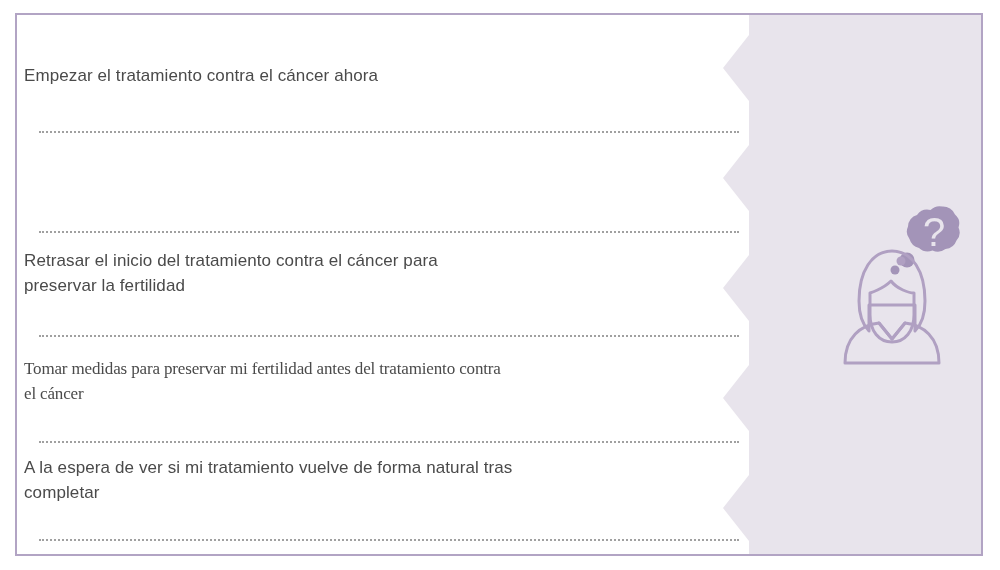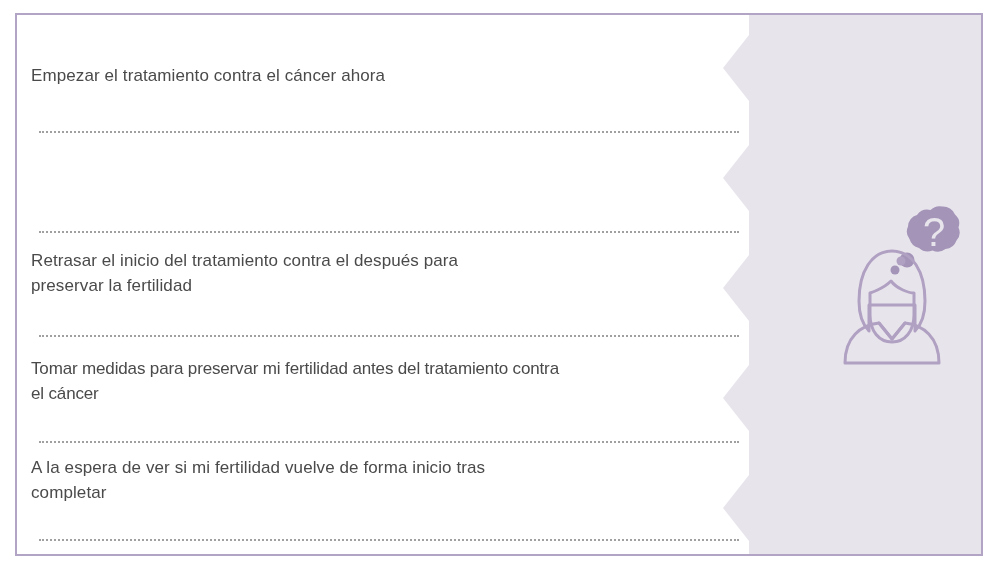--- a/index.html
+++ b/index.html
@@ -57,33 +57,33 @@
   
   .list {
     position: absolute;
     left: 0;
     top: 0;
     width: 740px;
     height: 100%;
   }
   .row {
     position: absolute;
-    left: 14px;
+    left: 7px;
     width: 700px;
     box-sizing: border-box;
   }
   .row-text {
     color: #4a4a4a;
     font-size: 17px;
     line-height: 25px;
     letter-spacing: 0.1px;
     white-space: pre-line;
   }
   .row-text.condensed {
-    font-family: Liberation Sans, sans-serif;
+    font-family: Liberation Serif, serif;
     font-stretch: condensed;
     font-size: 17px;
     letter-spacing: -0.15px;
   }
 
   .divider {
     position: absolute;
     left: 22px;
     width: 700px;
     height: 0;
@@ -174,32 +174,32 @@
     <div class="list">
 
       <div class="row" style="top:48px;">
         <div class="row-text">Empezar el tratamiento contra el cáncer ahora</div>
       </div>
       <div class="divider" style="top:116px;"></div>
 
       <div class="divider" style="top:216px;"></div>
 
       <div class="row" style="top:233px;">
-        <div class="row-text">Retrasar el inicio del tratamiento contra el después para
+        <div class="row-text">Retrasar el inicio del tratamiento contra el cáncer para
 preservar la fertilidad</div>
       </div>
       <div class="divider" style="top:320px;"></div>
 
       <div class="row" style="top:341px;">
         <div class="row-text condensed">Tomar medidas para preservar mi fertilidad antes del tratamiento contra
 el cáncer</div>
       </div>
       <div class="divider" style="top:426px;"></div>
 
       <div class="row" style="top:440px;">
-        <div class="row-text">A la espera de ver si mi fertilidad vuelve de forma inicio tras
+        <div class="row-text">A la espera de ver si mi tratamiento vuelve de forma natural tras
 completar</div>
       </div>
       <div class="divider" style="top:524px;"></div>
 
     </div>
   </div>
 </div>
 
 </body></html>

